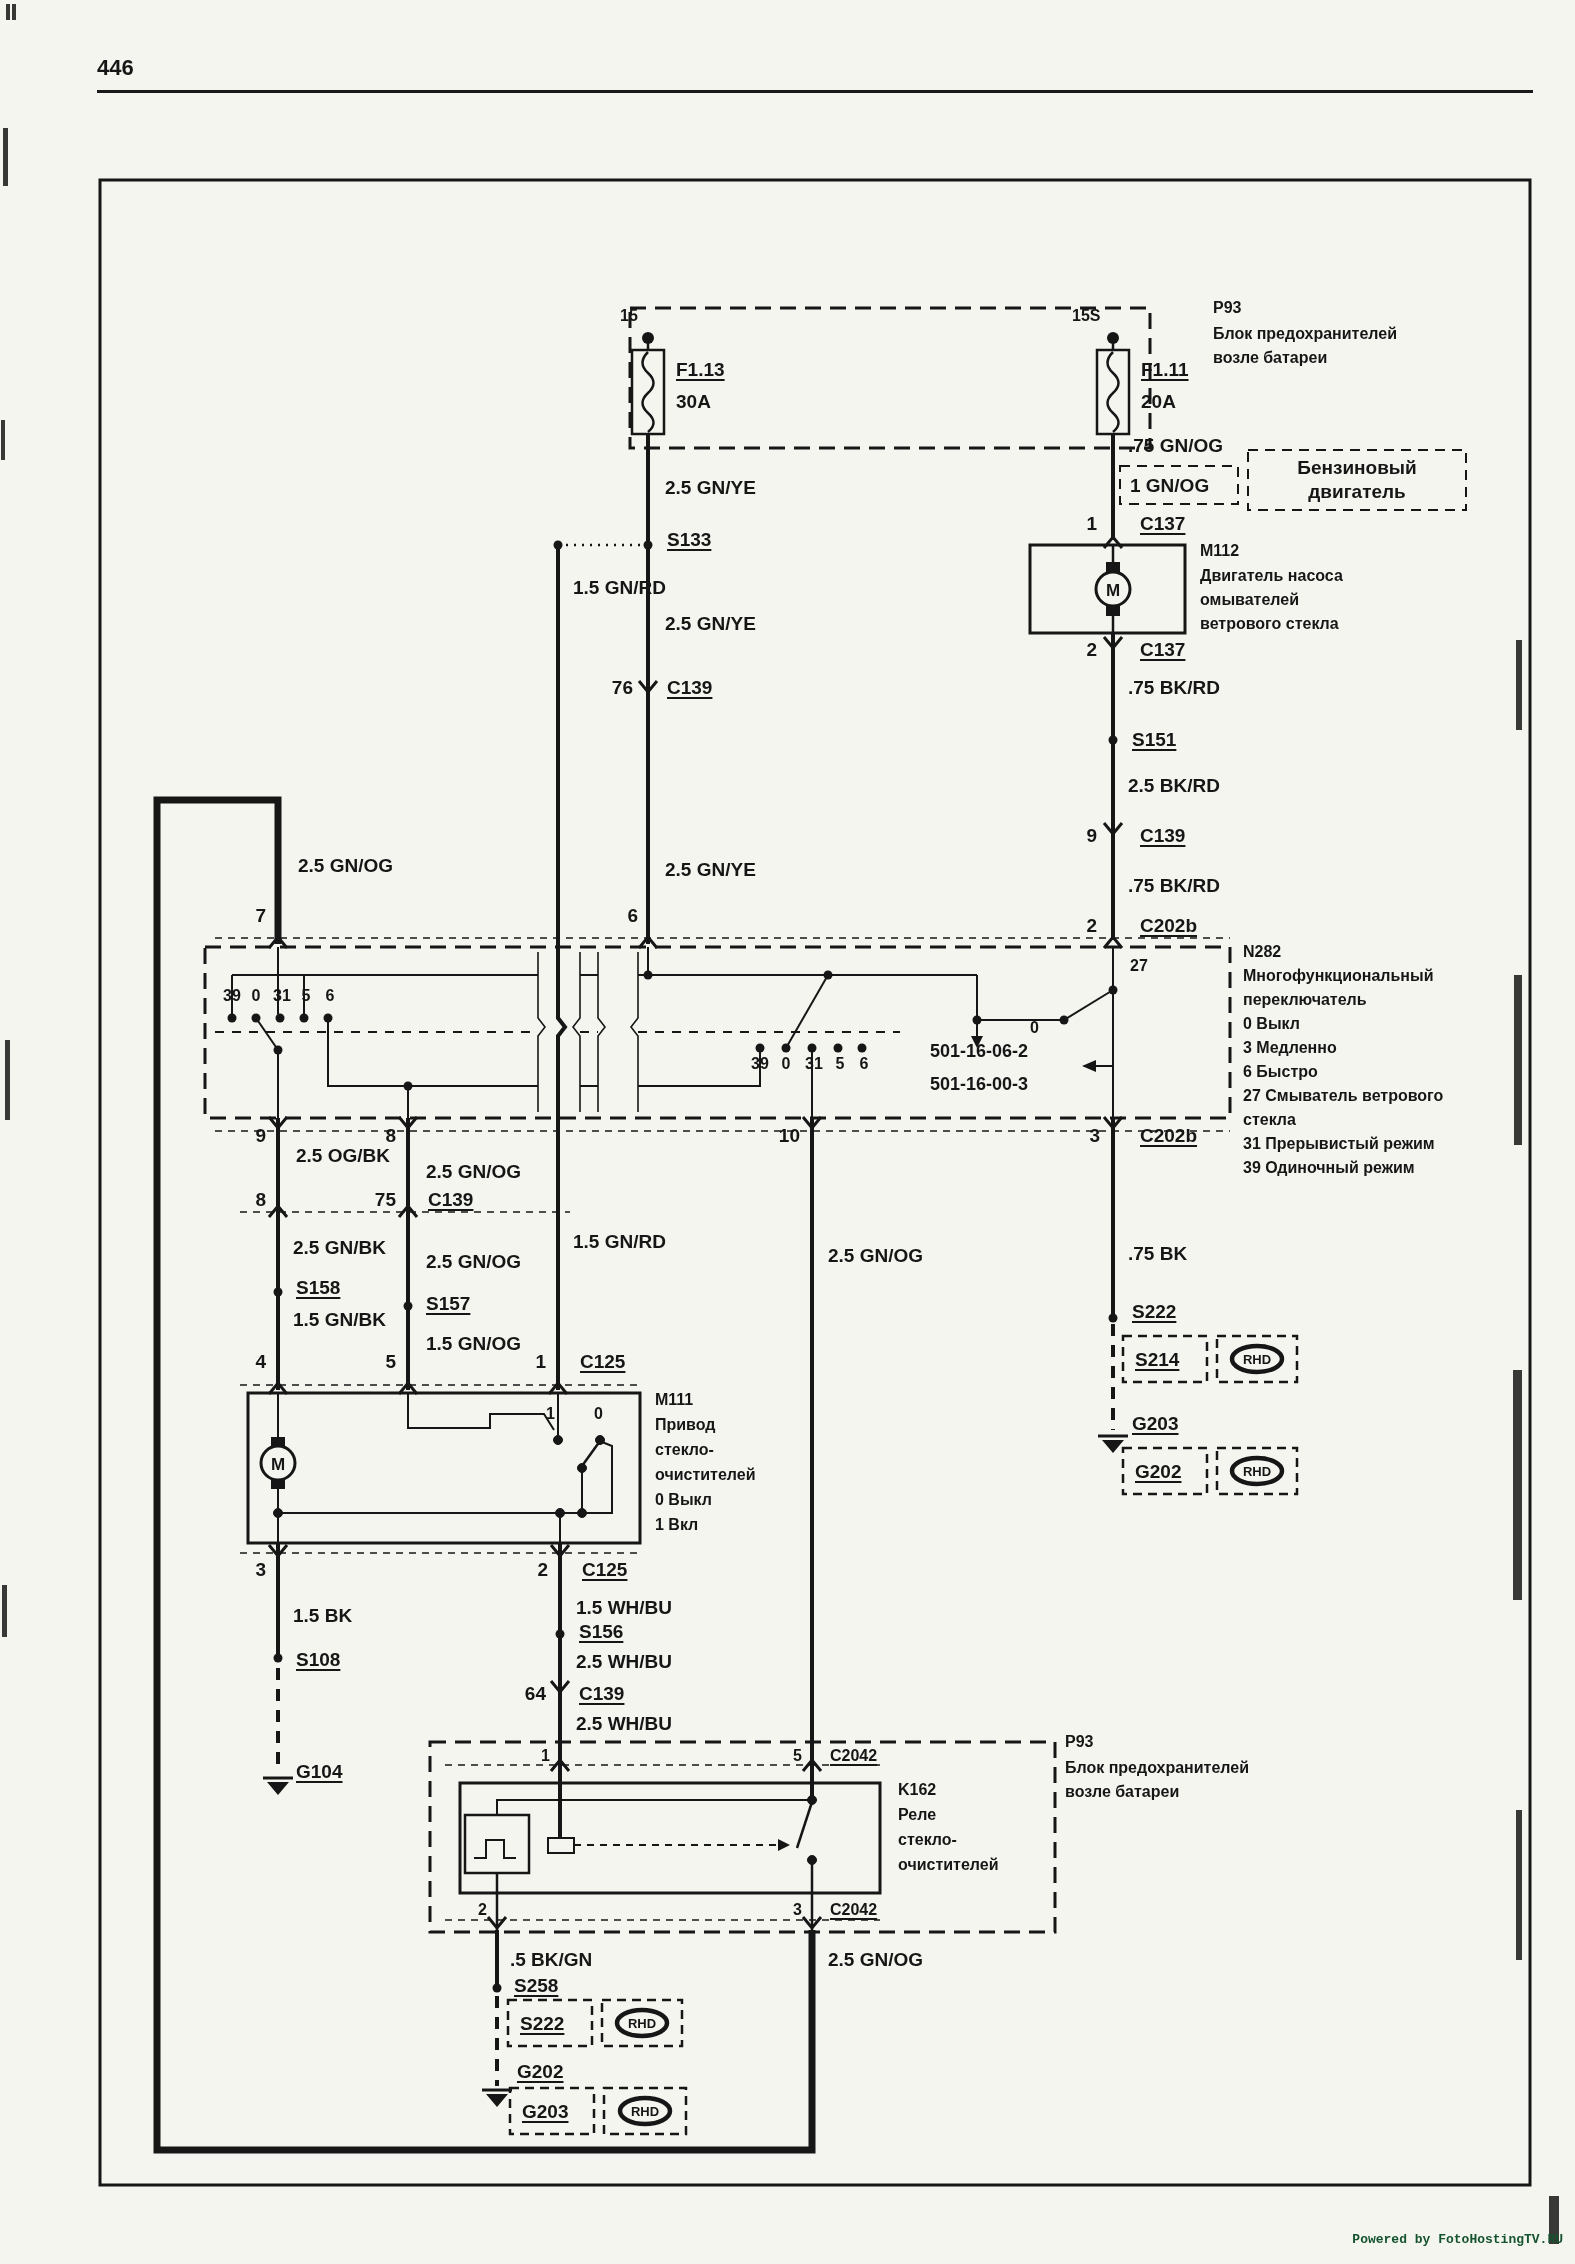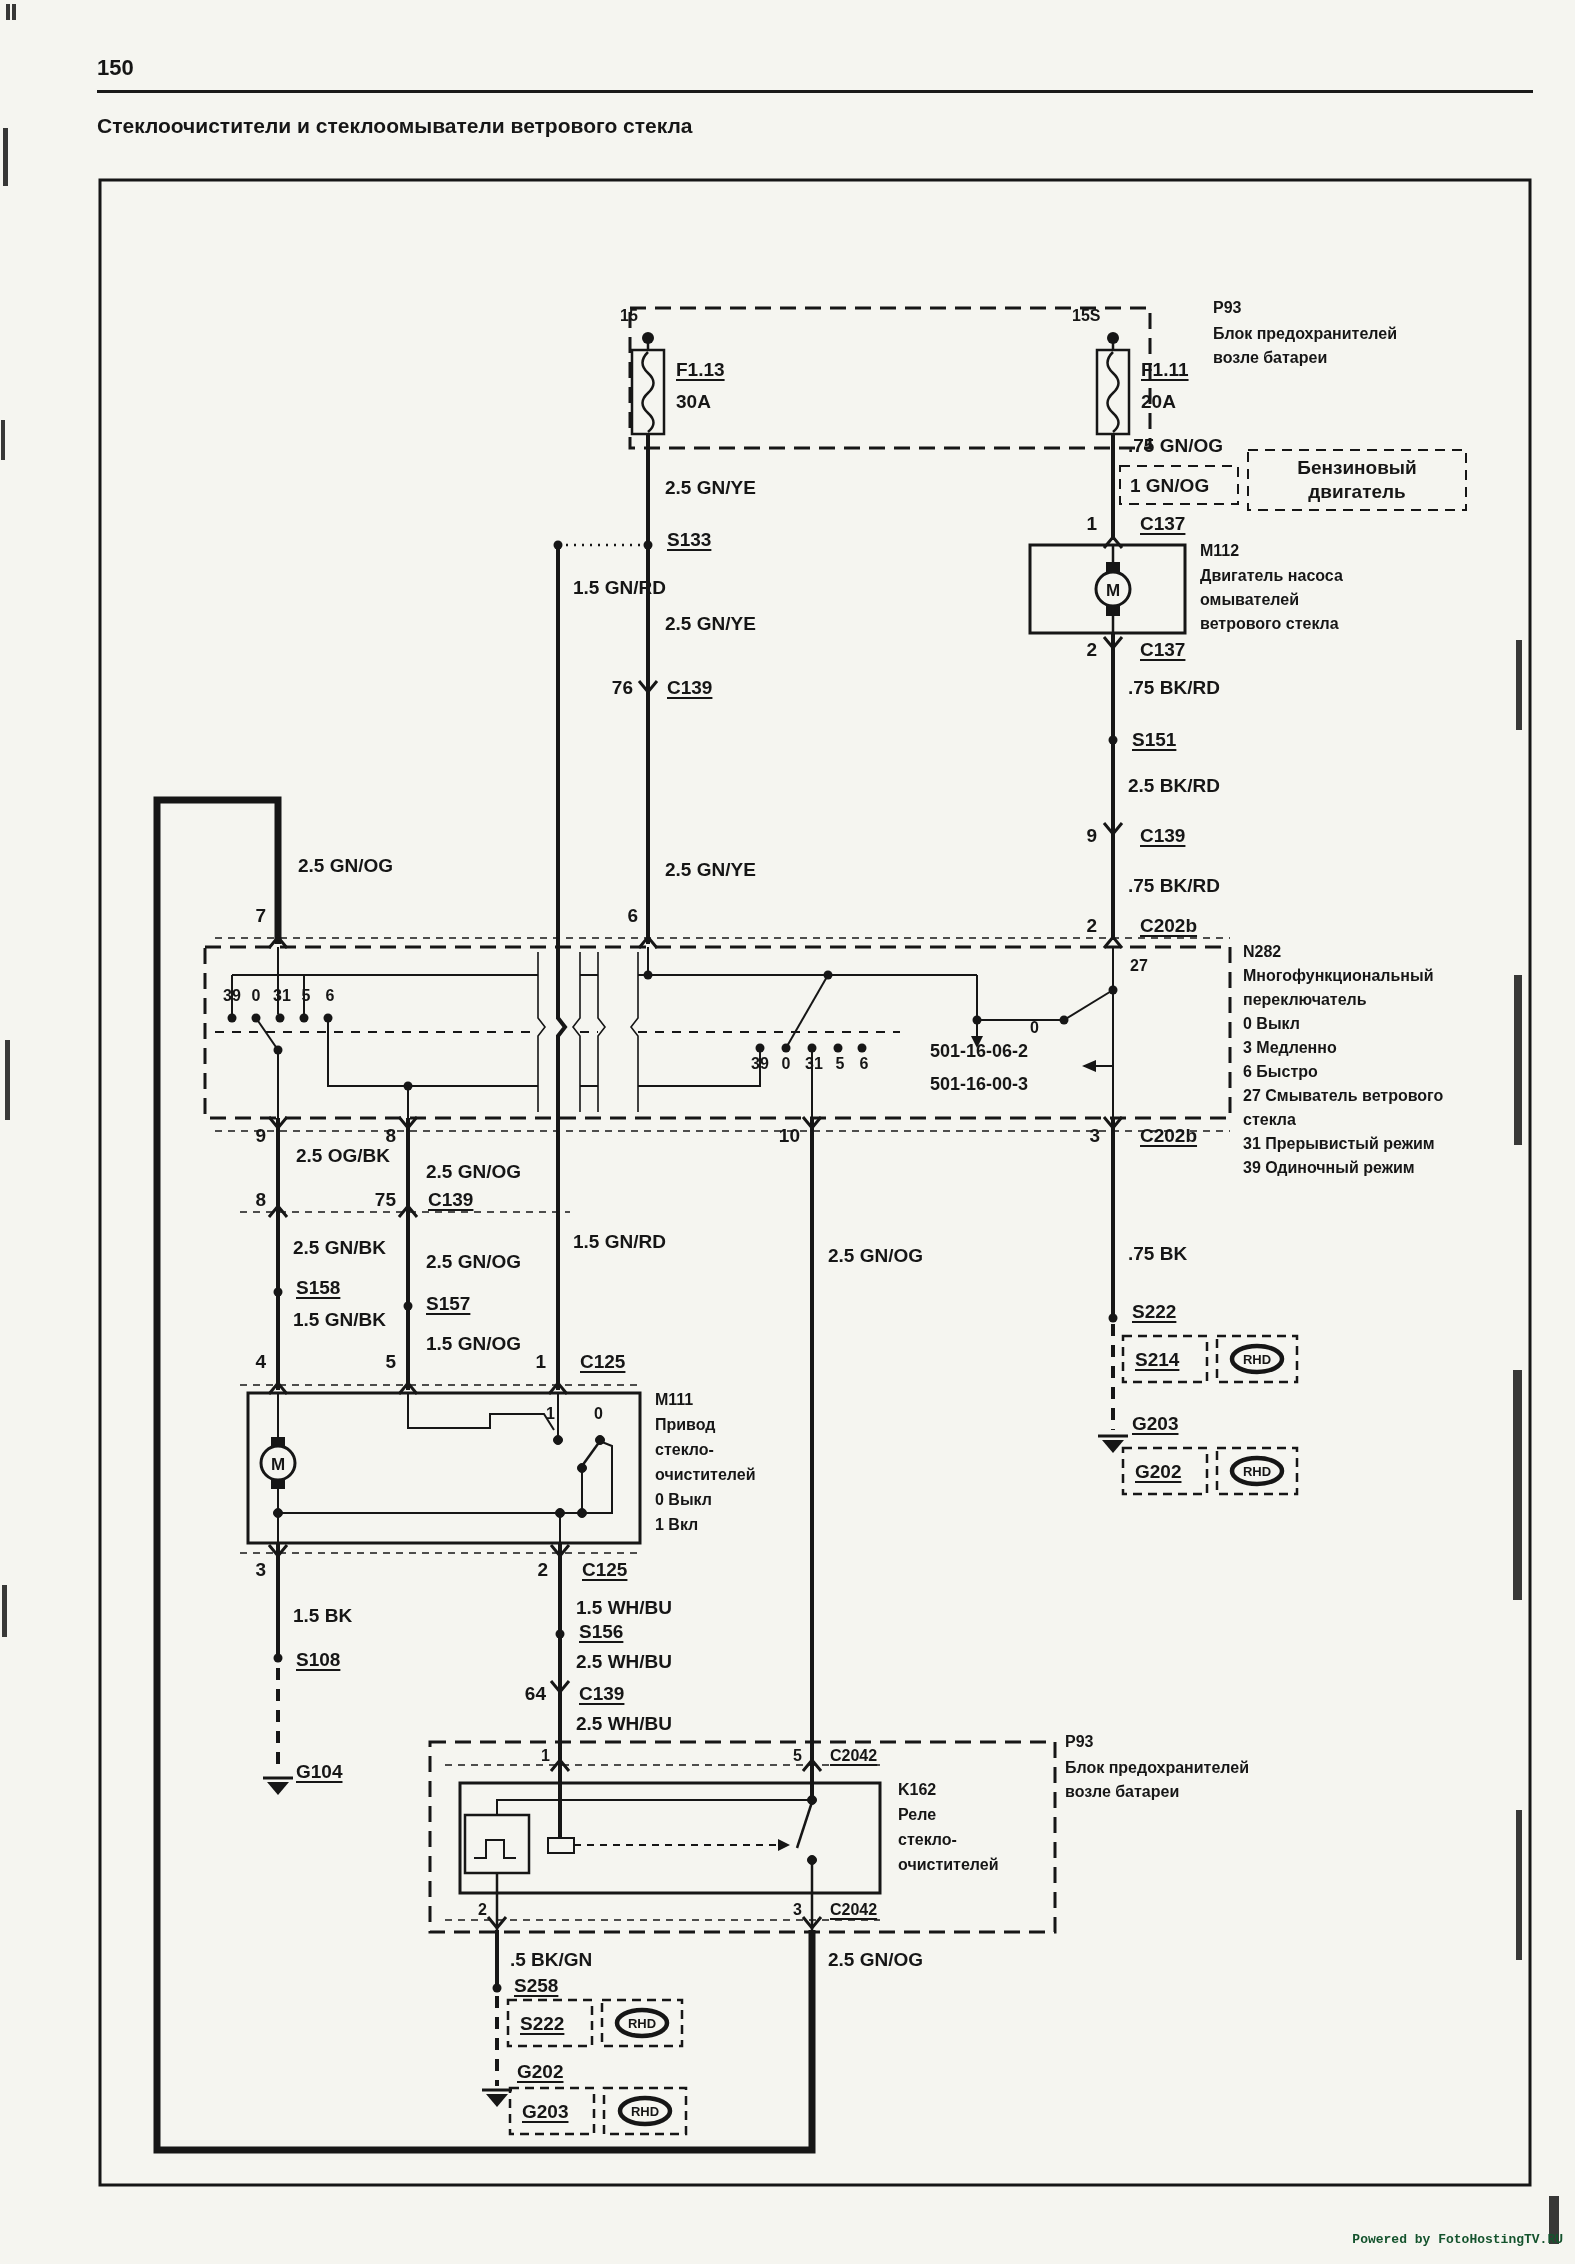--- a/index.html
+++ b/index.html
@@ -428,17 +428,16 @@
 
     <span style="left:1128px;top:1244px">.75 BK</span>
     <span class="u" style="left:1132px;top:1302px">S222</span>
     <span class="u" style="left:1135px;top:1350px">S214</span>
     <span class="rhd ctr" style="left:1257px;top:1353px">RHD</span>
     <span class="u" style="left:1132px;top:1414px">G203</span>
     <span class="u" style="left:1135px;top:1462px">G202</span>
     <span class="rhd ctr" style="left:1257px;top:1465px">RHD</span>
   </div>
 
-  <div class="hdr-num">150</div>
+  <div class="hdr-num">446</div>
   <div class="hdr-rule"></div>
-  <div class="doc-title">Стеклоочистители и стеклоомыватели ветрового стекла</div>
   <div class="wm">Powered by FotoHostingTV.RU</div>
 </div>
 
 </body></html>

